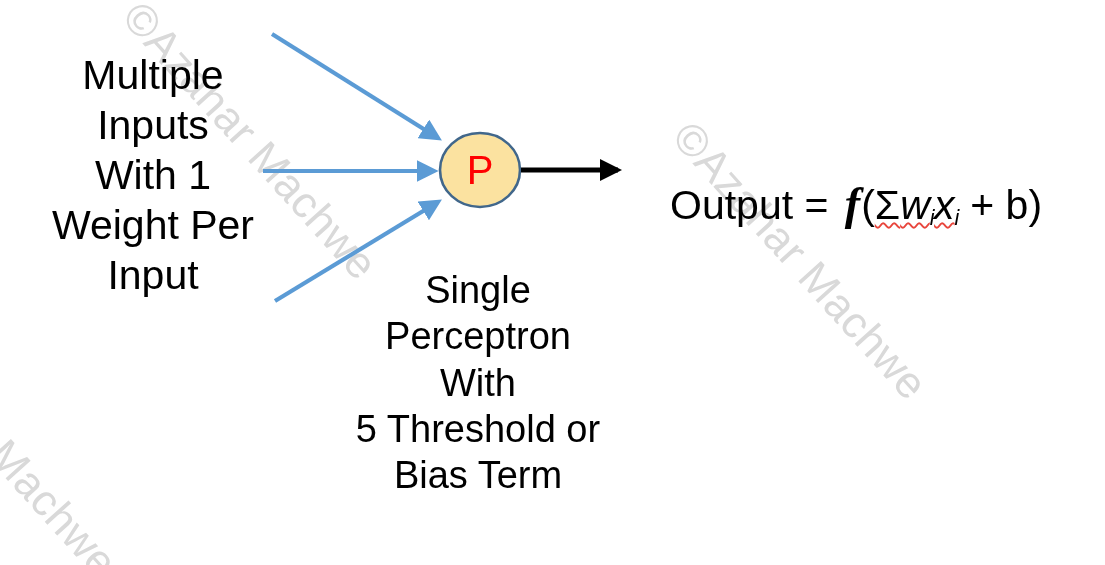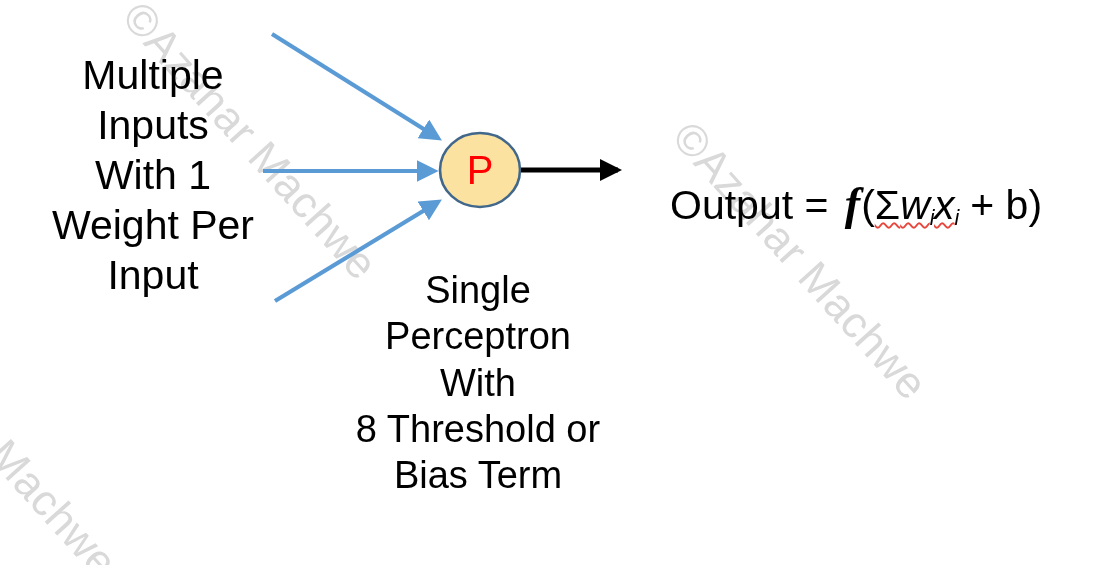--- a/index.html
+++ b/index.html
@@ -155,20 +155,20 @@
 
   <div class="txt-block" id="inputs-label">Multiple
 Inputs
 With 1
 Weight Per
 Input</div>
 
   <div class="txt-block" id="perceptron-label">Single
 Perceptron
 With
-8 Threshold or
+5 Threshold or
 Bias Term</div>
 
   <div id="output-formula">
     <span>Output = </span><span class="f-sym">f</span><span>(</span><span class="spell"><span class="sigma">Σ</span><span>w</span><sub>i</sub><span>x</span><sub>i</sub></span><span class="tail"> + b)</span>
   </div>
 
 </div>
 
 </body></html>

